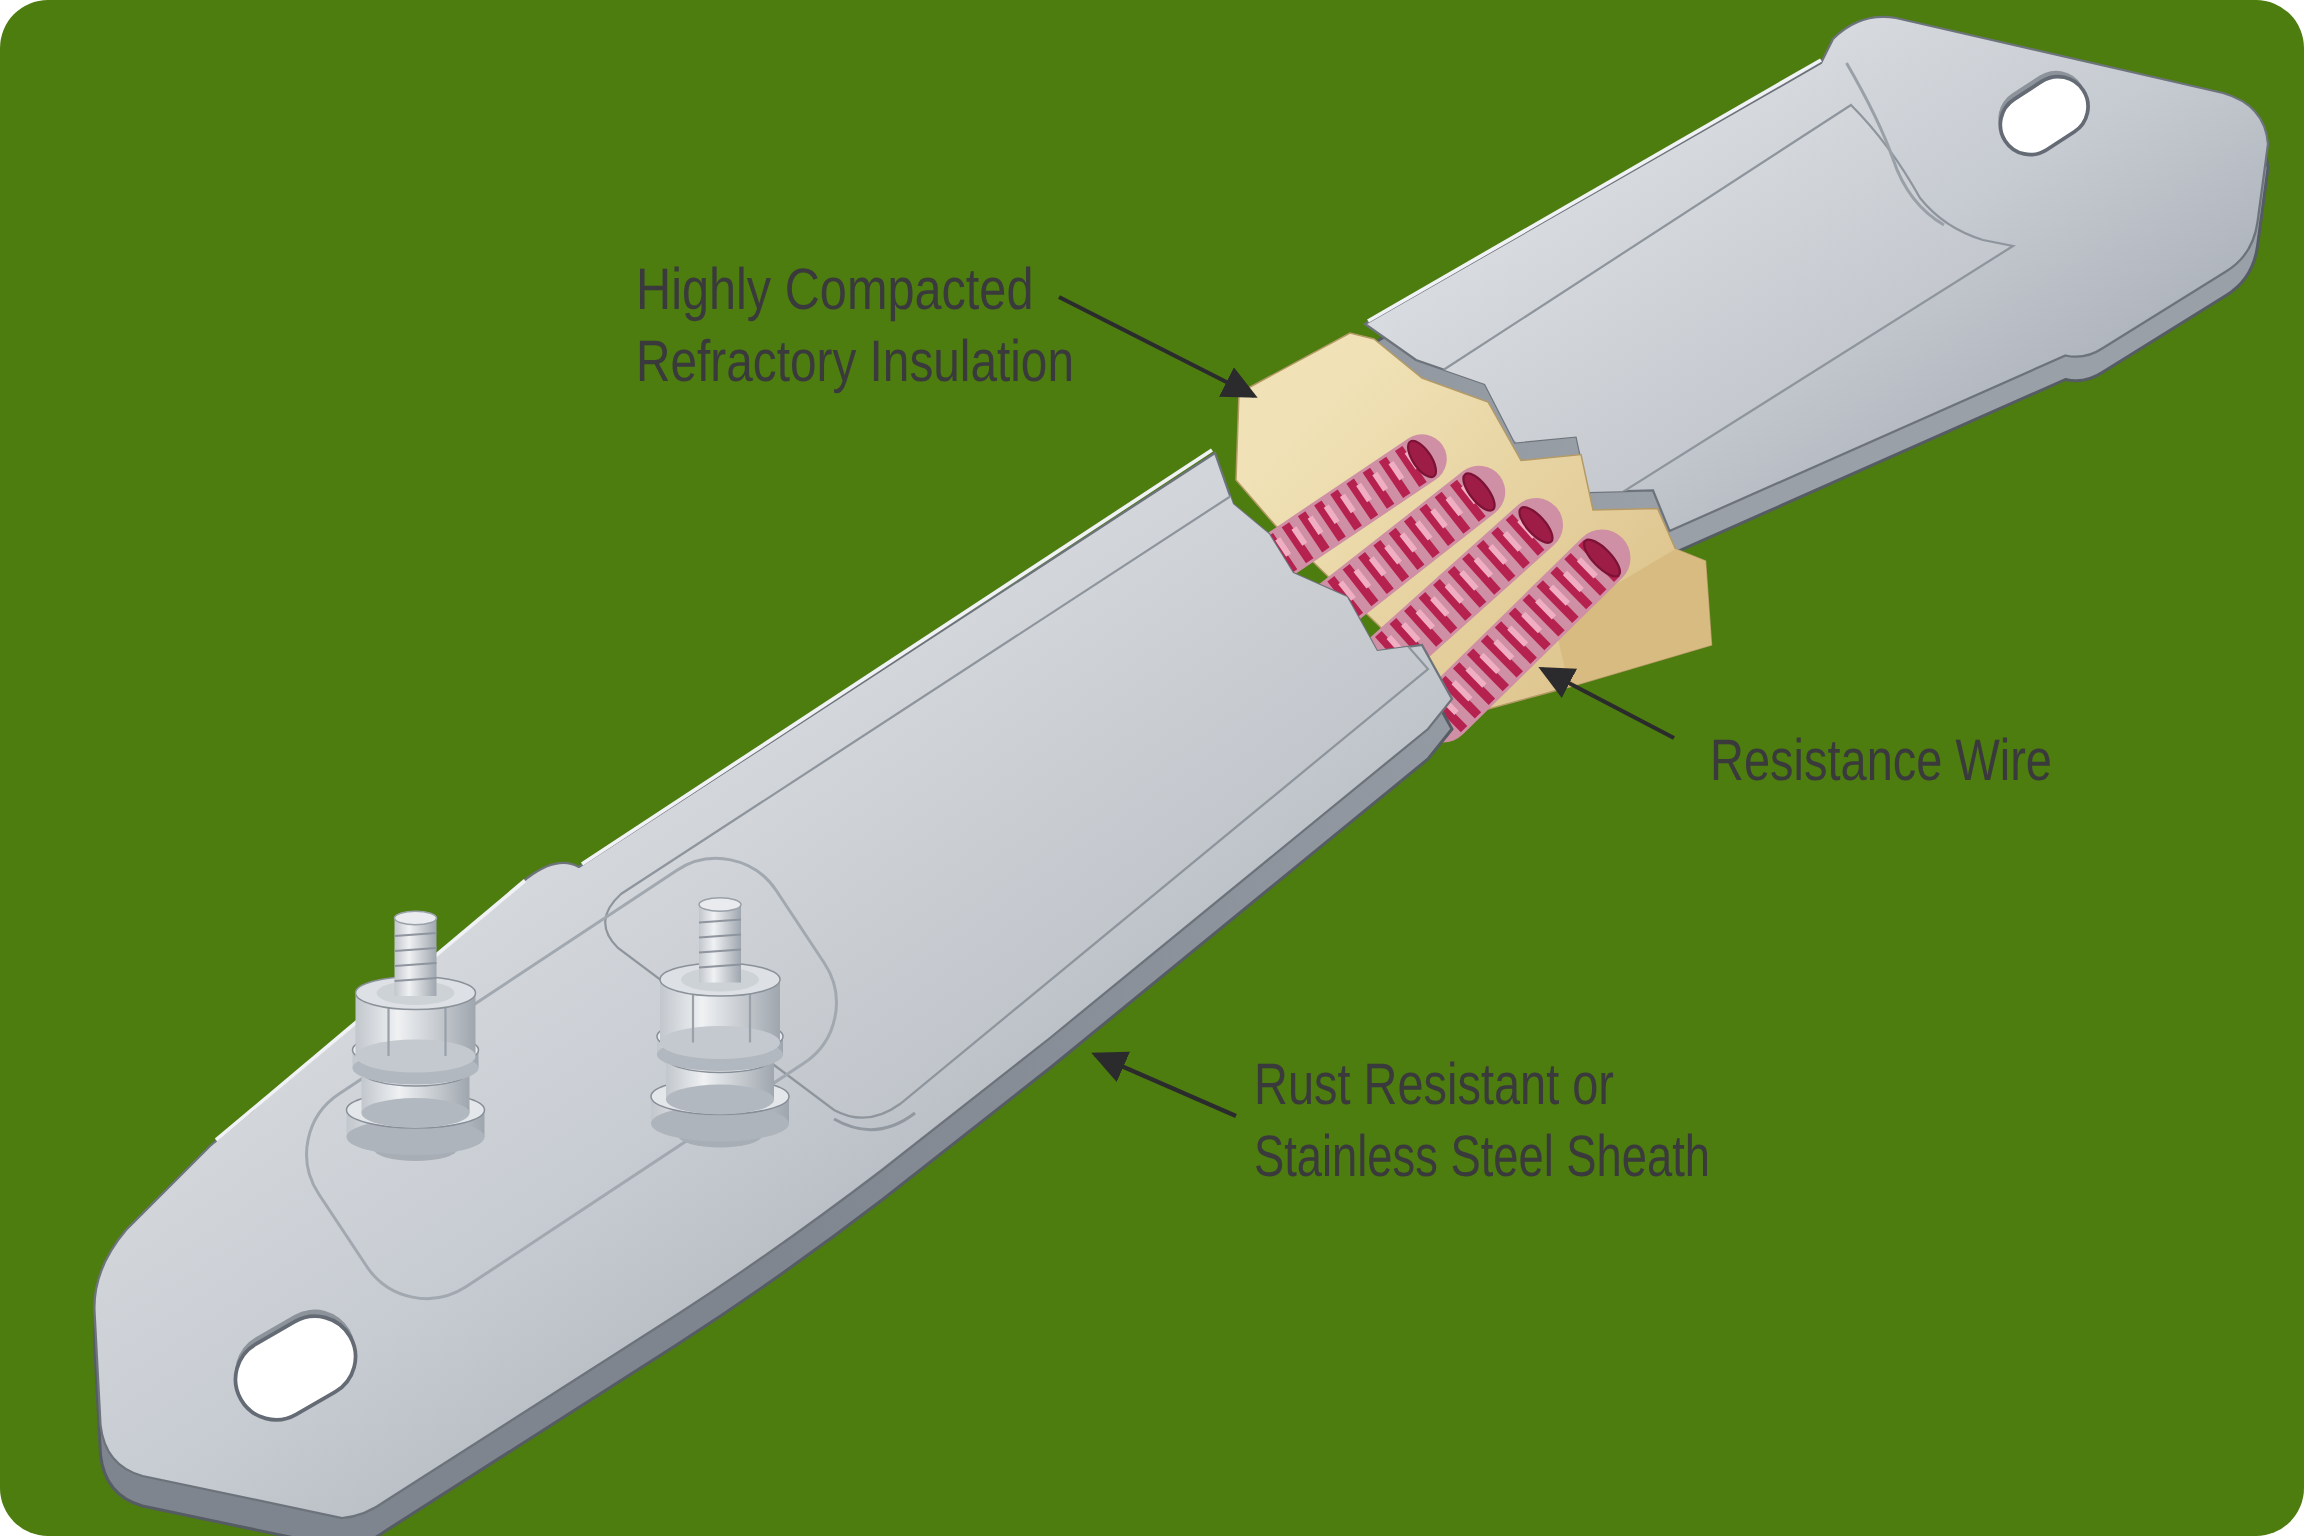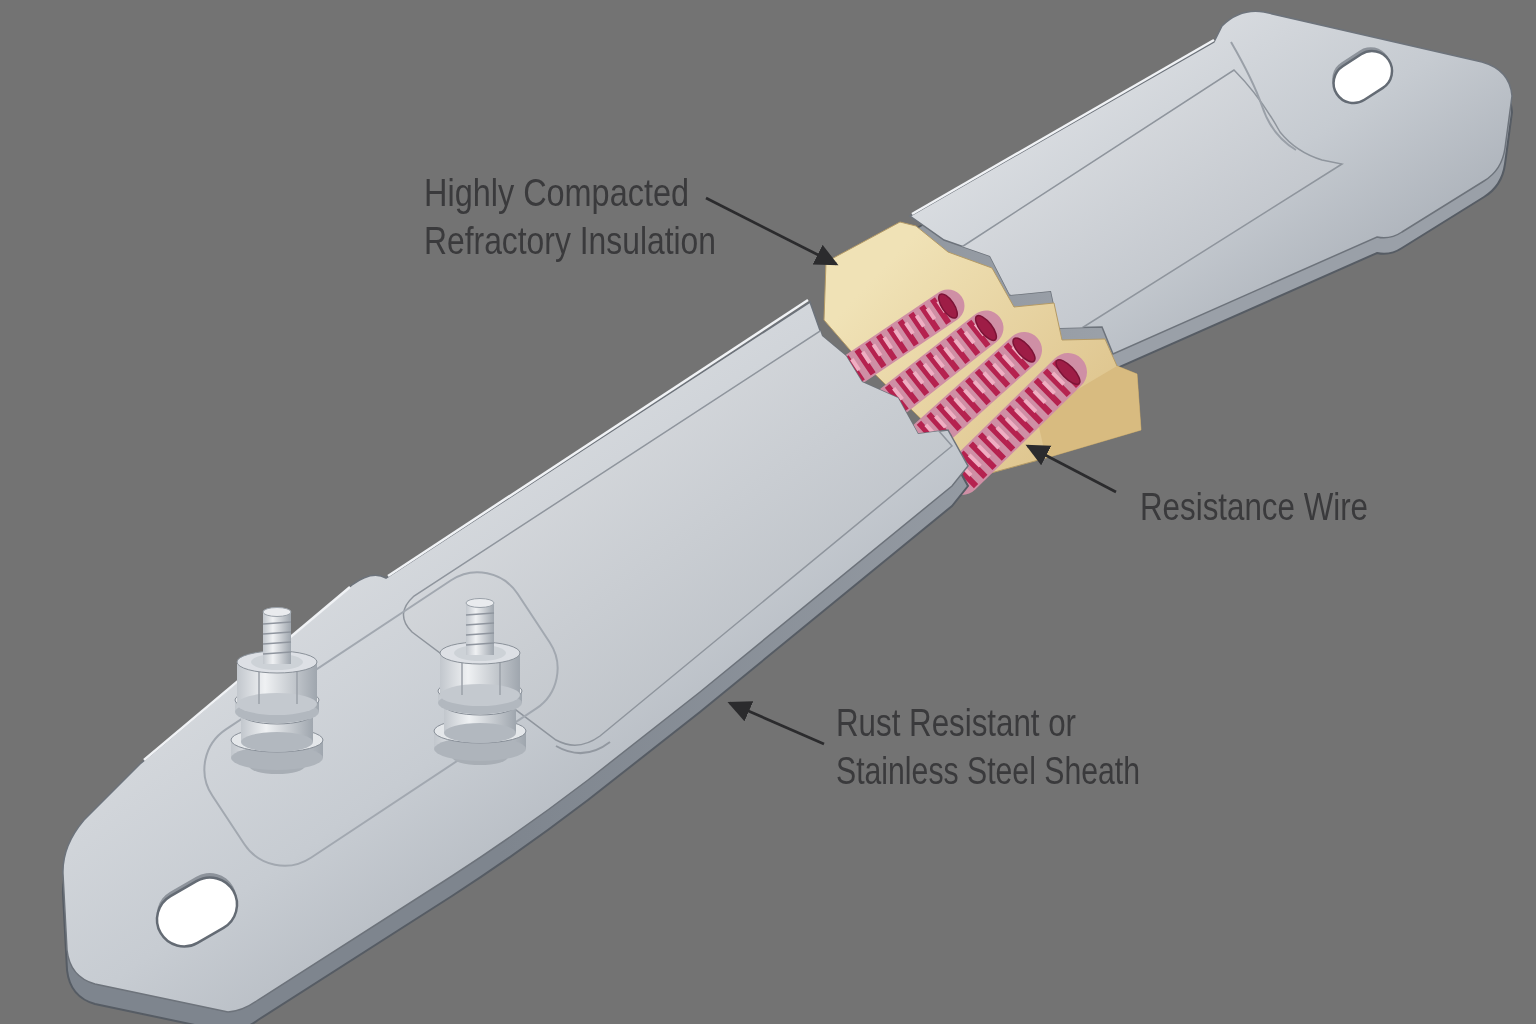--- a/index.html
+++ b/index.html
@@ -1,16 +1,16 @@
 <!DOCTYPE html>
 <html><head>
 <meta charset="utf-8">
 <style>
   html,body{margin:0;padding:0;background:#ffffff;}
-  .stage{position:relative;width:1536px;height:1024px;background:#737373;overflow:hidden;}
+  .stage{position:relative;width:1536px;height:1024px;background:#4d7c0f;overflow:hidden;border-radius:32px;}
   svg{display:block;}
   .label-text{font-family:"Liberation Sans","DejaVu Sans",sans-serif;font-size:39px;fill:#3a3a3c;}
   .leader{stroke:#2b2b2d;stroke-width:2.75;fill:none;}
 </style>
 </head>
 <body>
 
 <div class="stage">
 <svg width="1536" height="1024" viewBox="0 0 1536 1024" xmlns="http://www.w3.org/2000/svg">
 

